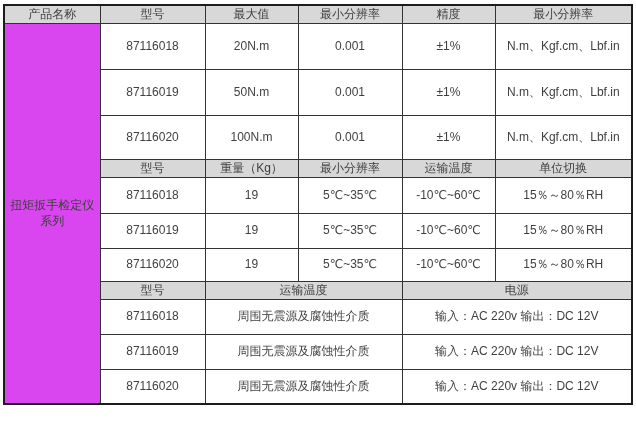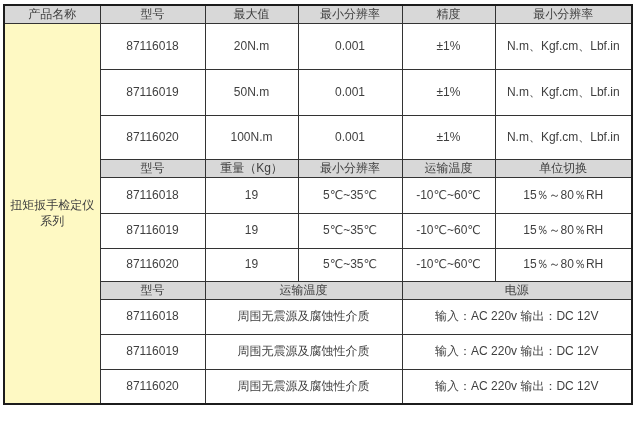--- a/index.html
+++ b/index.html
@@ -24,21 +24,21 @@
     text-align: center;
     vertical-align: middle;
     font-size: 12px;
     color: #3f3f3f;
     padding: 0 2px;
     overflow: hidden;
     line-height: 1.35;
   }
   .hdr { background: #d8d8d8; }
   .product-cell {
-    background: #fef9c3;
+    background: #d946ef;
     padding: 0 3px;
     line-height: 1.5;
   }
   tr.r-hdr  { height: 18px; }
   tr.r-a    { height: 46px; }
   tr.r-a3   { height: 44px; }
   tr.r-b1   { height: 36px; }
   tr.r-b2   { height: 35px; }
   tr.r-b3   { height: 33px; }
   tr.r-c    { height: 35px; }

